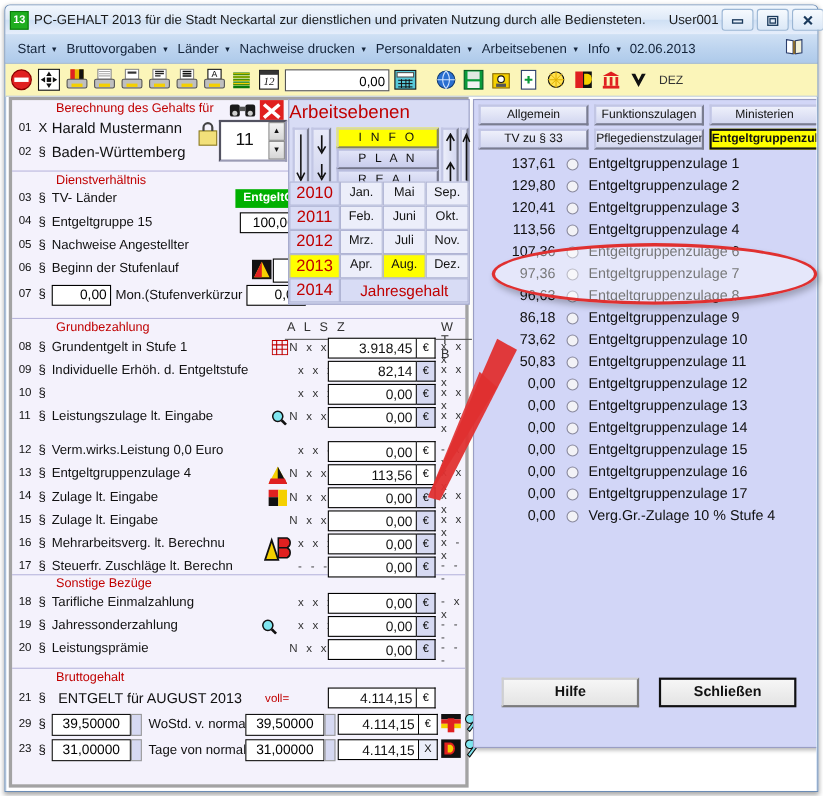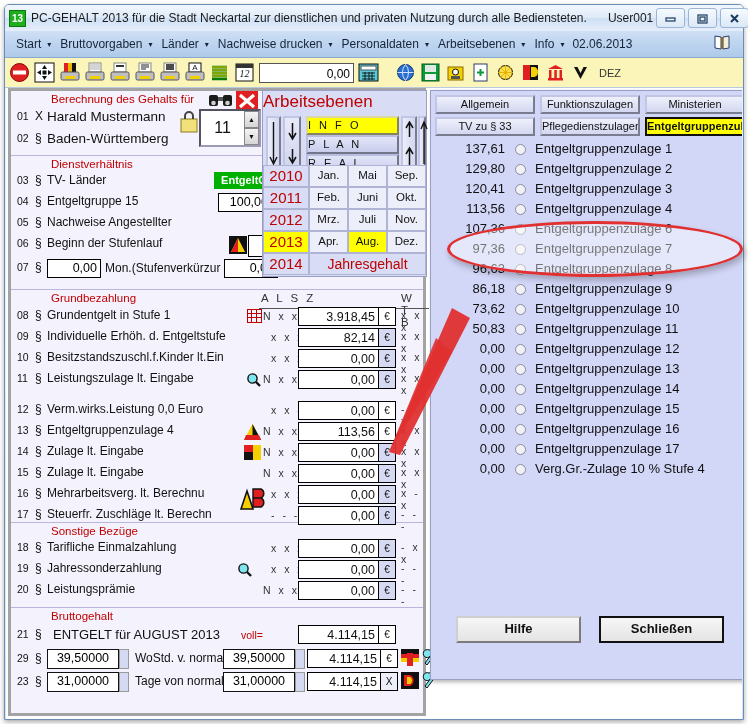--- a/index.html
+++ b/index.html
@@ -141,21 +141,21 @@
   .center-panel{
     position:absolute;left:256px;top:2px;width:165px;height:187px;
     background:#d8dcf5;border:1px solid #9a9ec4;box-sizing:border-box;
   }
   .cp-title{color:#c00000;font-size:17px;padding-top:1px;}
   .levels{position:relative;height:64px;}
   .lvl-btn{
     position:absolute;left:43px;width:93px;height:19px;
     background:linear-gradient(180deg,#e2e5f8,#c9cdec);
     border:2px outset #b9bdde;box-sizing:border-box;
-    font-size:11px;letter-spacing:2.5px;text-align:left;line-height:15px;color:#111;
+    font-size:11px;letter-spacing:2.5px;text-align:center;line-height:15px;color:#111;
   }
   .lvl-btn.on{background:#ffff00;border:2px outset #d8d8a0;font-weight:normal;}
   .grid-months{position:absolute;left:0;top:74px;width:100%;}
   .ymrow{display:flex;height:22px;}
   .ycell{
     width:46px;border:1px solid #b0b4d4;box-sizing:border-box;
     background:#d8dcf5;color:#c00000;font-size:15px;text-align:center;line-height:19px;
   }
   .ycell.on{background:#ffff00;}
   .mcell{
@@ -521,21 +521,20 @@
             <span class="rpar">§</span>
             <span class="rlbl">Individuelle Erhöh. d. Entgeltstufe</span>
             <span class="flags" style="left:260px;top:4px;">x x x</span>
             <span class="amt">82,14</span>
             <span class="eur">€</span>
             <span class="wtb">x x x</span>
           </div>
           <div class="row">
             <span class="rnum">10</span>
             <span class="rpar">§</span>
-            <span class="rlbl">Besitzstandszuschl.f.Kinder lt.Ein</span>
             <span class="flags" style="left:260px;top:4px;">x x x</span>
             <span class="amt">0,00</span>
             <span class="eur">€</span>
             <span class="wtb">x x x</span>
           </div>
           <div class="row">
             <span class="rnum">11</span>
             <span class="rpar">§</span>
             <span class="rlbl">Leistungszulage lt. Eingabe</span>
             <span style="position:absolute;left:235px;top:3px;">

